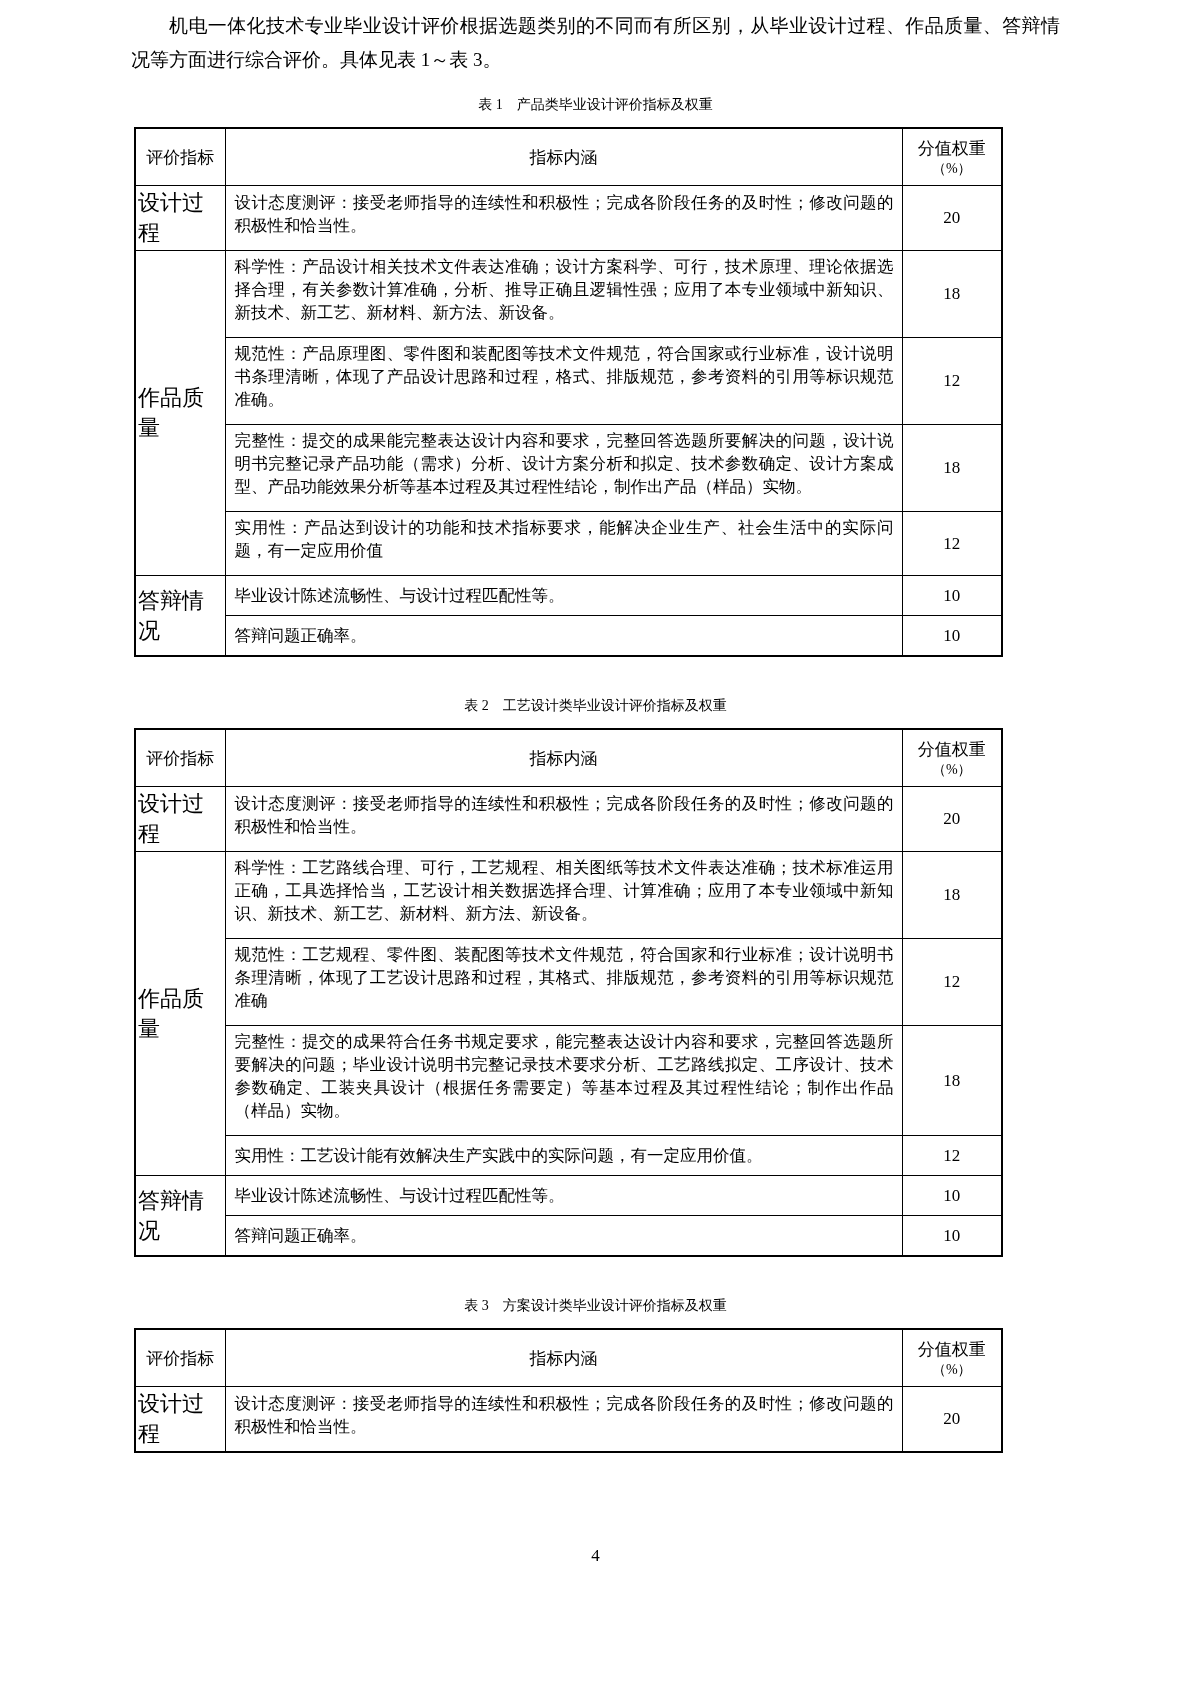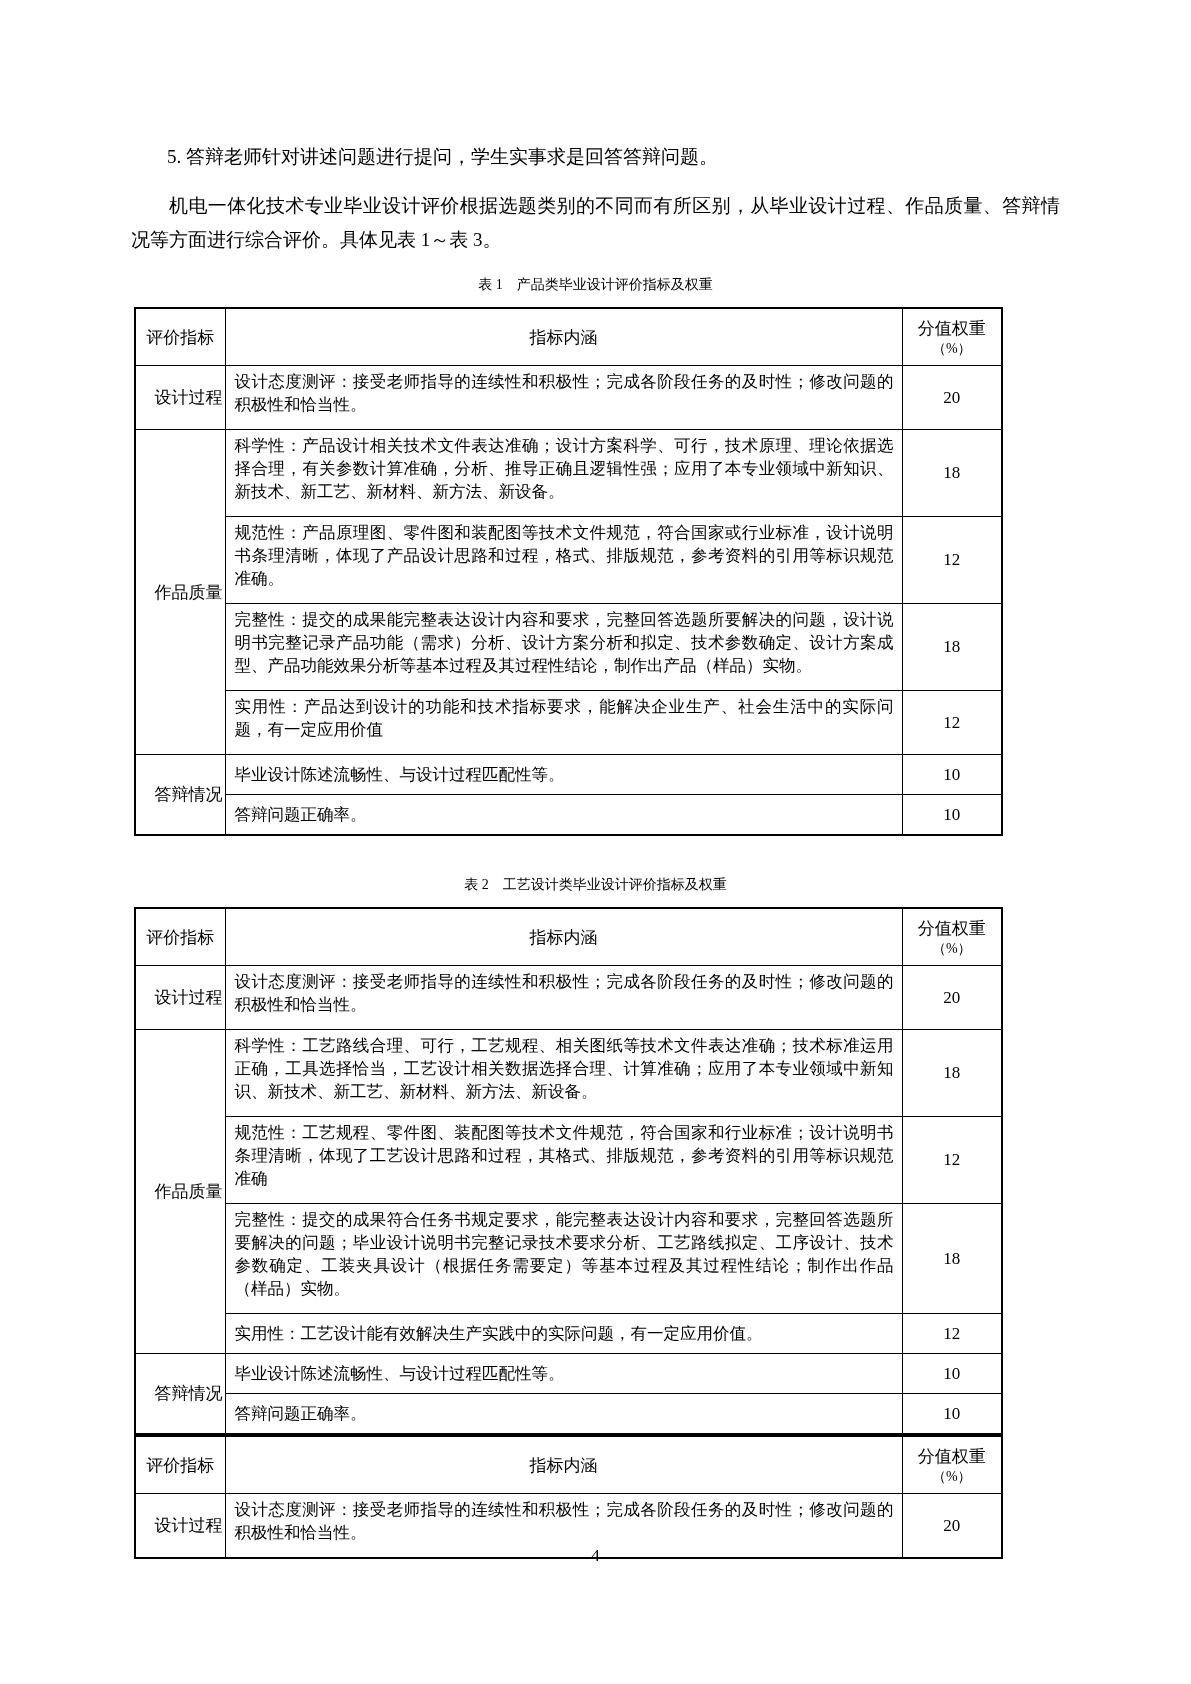--- a/index.html
+++ b/index.html
@@ -64,22 +64,22 @@
   col.c3 { width: 100px; }
   tr.head td {
     text-align: center;
     font-size: 17px;
     line-height: 23px;
     height: 52px;
     padding: 2px;
   }
   tr.head .unit { font-size: 14px; line-height: 18px; }
   td.lbl {
-    text-align: right;
-    font-size: 17px;
+    text-align: left;
+    font-size: 22px;
     padding: 2px;
   }
   td.txt {
     font-size: 16.5px;
     line-height: 23px;
     padding: 4px 8px 13px 9px;
     text-align: justify;
   }
   tr.sp td.txt { padding-top: 8px; padding-bottom: 8px; }
   td.wt {
@@ -95,21 +95,20 @@
     text-align: center;
     font-size: 17px;
   }
 </style>
 </head>
 <body>
 
 <div class="page">
   <div class="content">
 
-    <p class="item5">5. 答辩老师针对讲述问题进行提问，学生实事求是回答答辩问题。</p>
 
 
     <p class="intro">机电一体化技术专业毕业设计评价根据选题类别的不同而有所区别，从毕业设计过程、作品质量、答辩情况等方面进行综合评价。具体见表 1～表 3。</p>
 
     <div class="tbl-caption">表 1　产品类毕业设计评价指标及权重</div>
     <table class="eval">
       <colgroup>
           <col class="c1">
           <col class="c2">
           <col class="c3">
@@ -200,20 +199,21 @@
           <td class="txt">毕业设计陈述流畅性、与设计过程匹配性等。</td>
           <td class="wt">10</td>
         </tr>
         <tr class="sp">
           <td class="txt">答辩问题正确率。</td>
           <td class="wt">10</td>
         </tr>
       </tbody>
     </table>
 
+    <div class="tbl-caption later">表 3　方案设计类毕业设计评价指标及权重</div>
     <table class="eval">
       <colgroup>
           <col class="c1">
           <col class="c2">
           <col class="c3">
         </colgroup>
       <tbody>
         <tr class="head">
           <td>评价指标</td>
           <td>指标内涵</td>

